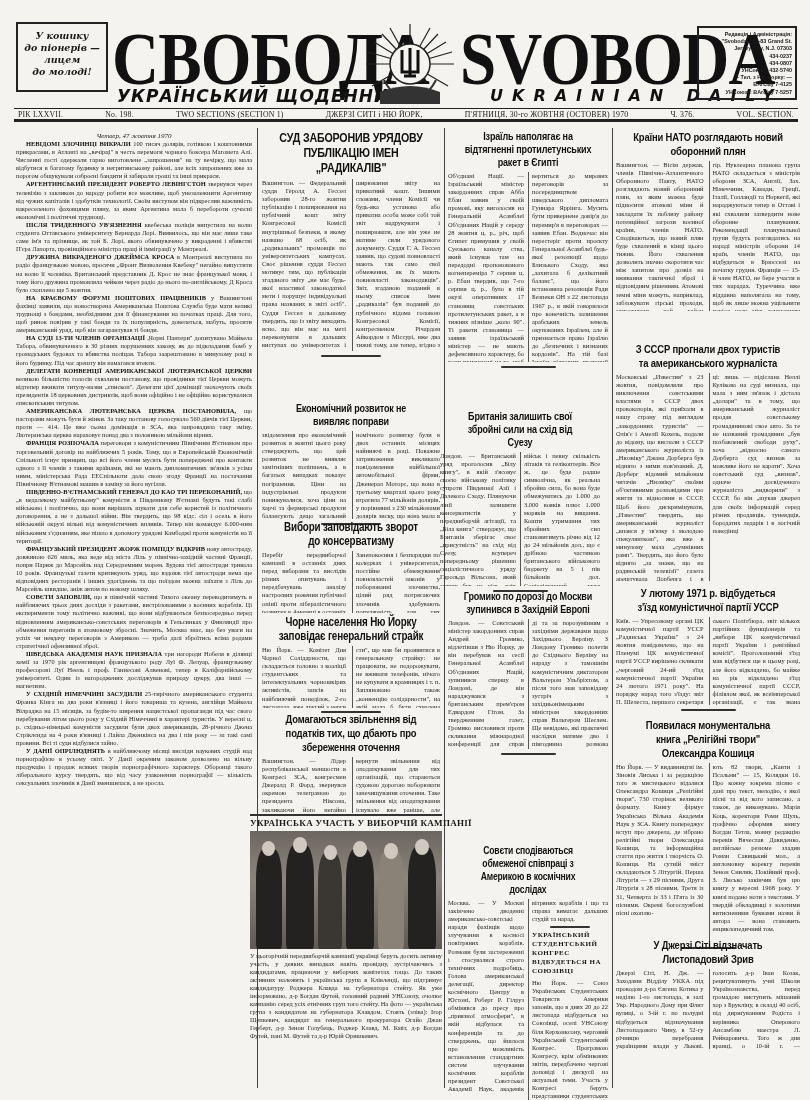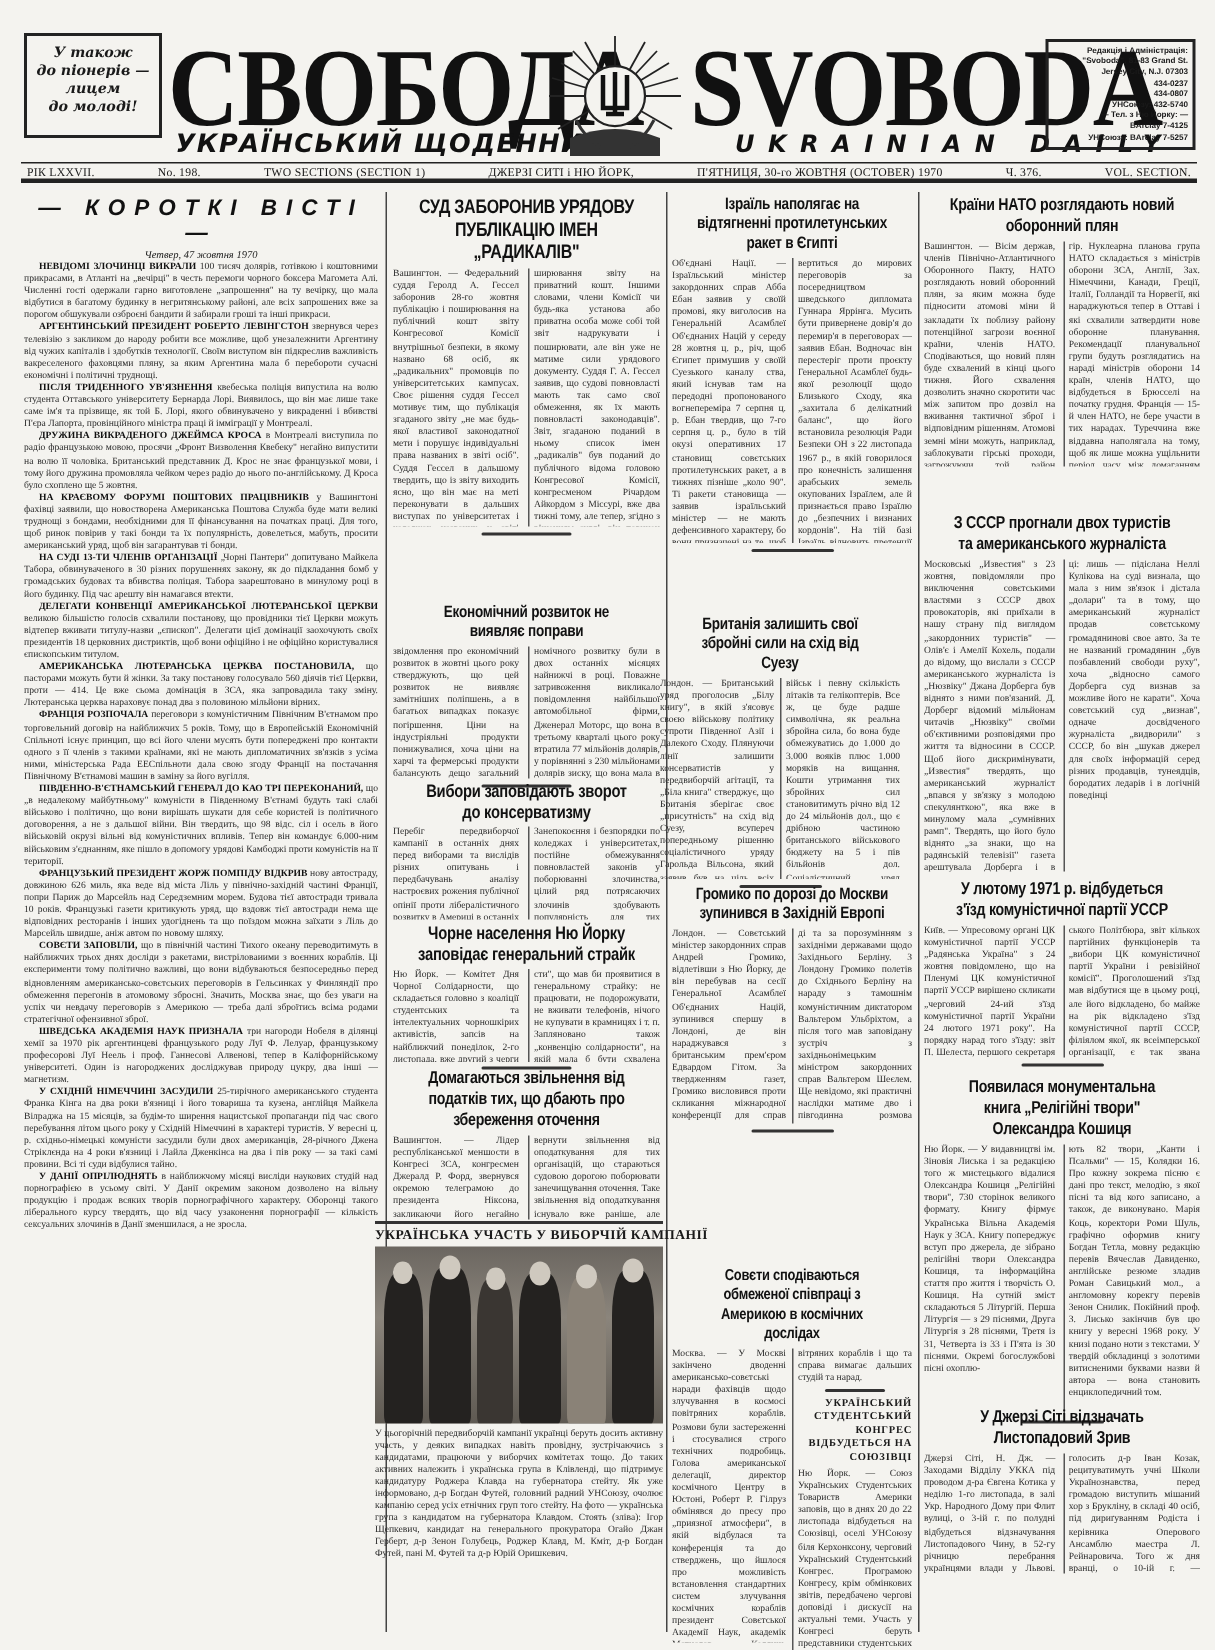--- a/index.html
+++ b/index.html
@@ -22,30 +22,30 @@
 .rule-v{width:1px;background:#444}
 .head{font-family:"Liberation Sans",sans-serif;font-weight:bold;text-align:center;color:#111;transform:scaleX(.82);transform-origin:center top;letter-spacing:-.2px}
 .txt{font-size:6.4px;line-height:8.1px;text-align:justify;color:#2a2a2a;font-family:"Liberation Serif",serif;overflow:hidden}
 .txt b{color:#111}
 .sect-title{font-family:"Liberation Sans",sans-serif;font-weight:bold;text-align:center;letter-spacing:5px;color:#111}
 .short-rule{height:2px;background:#333;border-radius:1px}
 .photo{background:linear-gradient(180deg,#6b6660 0%,#8b857c 40%,#5e5952 100%);overflow:hidden}
 .person{position:absolute;bottom:0;border-radius:30% 30% 6% 6%;background:#242220}
 .face{position:absolute;border-radius:50%;background:#cfc9bf}
 .caption{font-size:6.4px;line-height:8px;text-align:justify;color:#2a2a2a}
-.small-head{font-family:"Liberation Serif",serif;font-weight:bold;text-align:right;font-size:8px;line-height:10px;letter-spacing:.5px}
+.small-head{font-family:"Liberation Serif",serif;font-weight:bold;text-align:left;font-size:8px;line-height:10px;letter-spacing:.5px}
 .two-col{display:flex;gap:6px}
 .two-col>div{flex:1}
 .col-sep{border-left:1px solid #555}
 </style>
 </head>
 <body>
 
 <div class="abs promo-box">
-  <div>У також</div>
+  <div>У кошику</div>
   <div>до піонерів —</div>
   <div>лицем</div>
   <div>до молоді!</div>
 </div>
 
 <div class="abs mast-title mast-uk">СВОБОДА</div>
 <div class="abs mast-sub sub-uk">УКРАЇНСЬКИЙ ЩОДЕННИК</div>
 
 <div class="abs emblem">
   <svg width="100" height="88" viewBox="0 0 100 88">
@@ -94,21 +94,20 @@
   <span>П'ЯТНИЦЯ, 30-го ЖОВТНЯ (OCTOBER) 1970</span>
   <span>Ч. 376.</span>
   <span>VOL. SECTION.</span>
 </div>
 
 <div class="abs rule-v" style="left:257px;top:128px;height:960px"></div>
 <div class="abs rule-v" style="left:444px;top:128px;height:960px"></div>
 <div class="abs rule-v" style="left:612px;top:128px;height:960px"></div>
 
 <div class="abs" style="left:16px;top:130px;width:236px">
-  <div class="sect-title" style="font-size:15px;font-style:italic;letter-spacing:6px">— КОРОТКІ ВІСТІ —</div>
   <div style="text-align:center;font-size:7px;font-style:italic;margin-top:2px">Четвер, 47 жовтня 1970</div>
   <div class="txt">
     <p style="text-indent:10px"><b>НЕВІДОМІ ЗЛОЧИНЦІ ВИКРАЛИ</b> <span>100 тисяч долярів, готівкою і коштовними прикрасами, в Атланті на „вечірці" в честь перемоги чорного боксера Магомета Алі. Численні гості одержали гарно виготовлене „запрошення" на ту вечірку, що мала відбутися в багатому будинку в негритянському районі, але всіх запрошених вже за порогом обшукували озброєні бандити й забирали гроші та інші прикраси.</span></p>
     <p style="text-indent:10px"><b>АРГЕНТИНСЬКИЙ ПРЕЗИДЕНТ РОБЕРТО ЛЕВІНГСТОН</b> <span>звернувся через телевізію з закликом до народу робити все можливе, щоб унезалежнити Аргентину від чужих капіталів і здобутків технології. Своїм виступом він підкреслив важливість вакреселеного фаховцями пляну, за яким Аргентина мала б перебороти сучасні економічні і політичні труднощі.</span></p>
     <p style="text-indent:10px"><b>ПІСЛЯ ТРИДЕННОГО УВ'ЯЗНЕННЯ</b> <span>квебеська поліція випустила на волю студента Оттавського університету Бернарда Лорі. Виявилось, що він має лише таке саме ім'я та прізвище, як той Б. Лорі, якого обвинувачено у викраденні і вбивстві П'єра Лапорта, провінційного міністра праці й імміграції у Монтреалі.</span></p>
     <p style="text-indent:10px"><b>ДРУЖИНА ВИКРАДЕНОГО ДЖЕЙМСА КРОСА</b> <span>в Монтреалі виступила по радіо французькою мовою, просячи „Фронт Визволення Квебеку" негайно випустити на волю її чоловіка. Британський представник Д. Крос не знає французької мови, і тому його дружина промовляла чейком через радіо до нього по-англійському. Д Кроса було схоплено ще 5 жовтня.</span></p>
     <p style="text-indent:10px"><b>НА КРАЄВОМУ ФОРУМІ ПОШТОВИХ ПРАЦІВНИКІВ</b> <span>у Вашингтоні фахівці заявили, що новостворена Американська Поштова Служба буде мати великі труднощі з бондами, необхідними для її фінансування на початках праці. Для того, щоб ринок повірив у такі бонди та їх популярність, довелеться, мабуть, просити американський уряд, щоб він загарантував ті бонди.</span></p>
     <p style="text-indent:10px"><b>НА СУДІ 13-ТИ ЧЛЕНІВ ОРГАНІЗАЦІЇ</b> <span>„Чорні Пантери" допитувано Майкела Табора, обвинуваченого в 30 різних порушеннях закону, як до підкладання бомб у громадських будовах та вбивства поліцая. Табора заарештовано в минулому році в його будинку. Під час арешту він намагався втекти.</span></p>
     <p style="text-indent:10px"><b>ДЕЛЕГАТИ КОНВЕНЦІЇ АМЕРИКАНСЬКОЇ ЛЮТЕРАНСЬКОЇ ЦЕРКВИ</b> <span>великою більшістю голосів схвалили постанову, що провідники тієї Церкви можуть відтепер вживати титулу-назви „єпископ". Делегати цієї домінації заохочують своїх президентів 18 церковних дистриктів, щоб вони офіційно і не офіційно користувалися єпископським титулом.</span></p>
     <p style="text-indent:10px"><b>АМЕРИКАНСЬКА ЛЮТЕРАНСЬКА ЦЕРКВА ПОСТАНОВИЛА,</b> <span>що пасторами можуть бути й жінки. За таку постанову голосувало 560 діячів тієї Церкви, проти — 414. Це вже сьома домінація в ЗСА, яка запровадила таку зміну. Лютеранська церква нараховує понад два з половиною мільйони вірних.</span></p>

